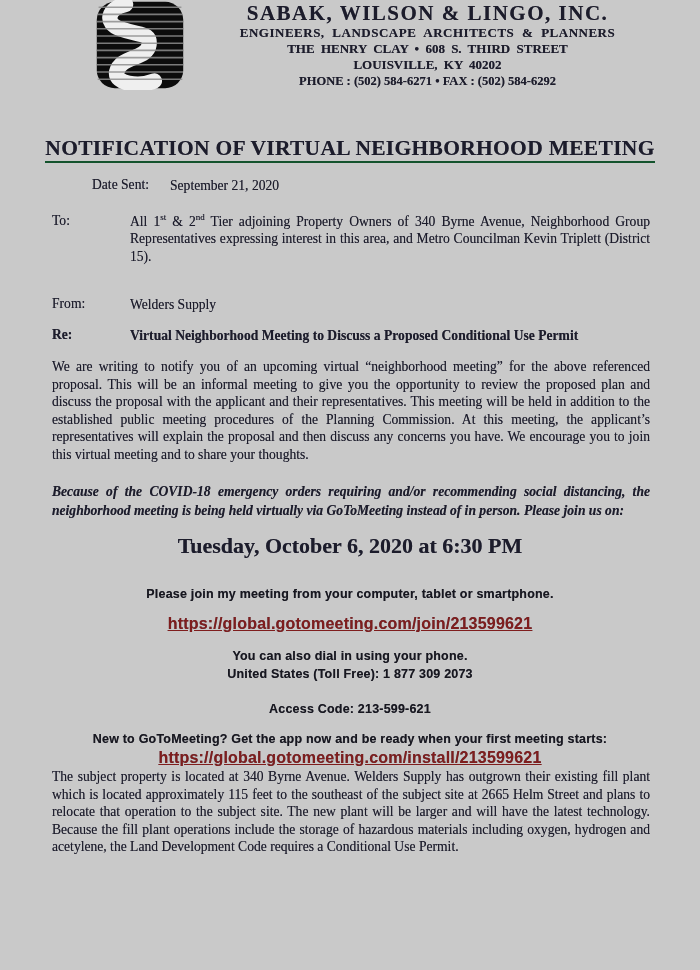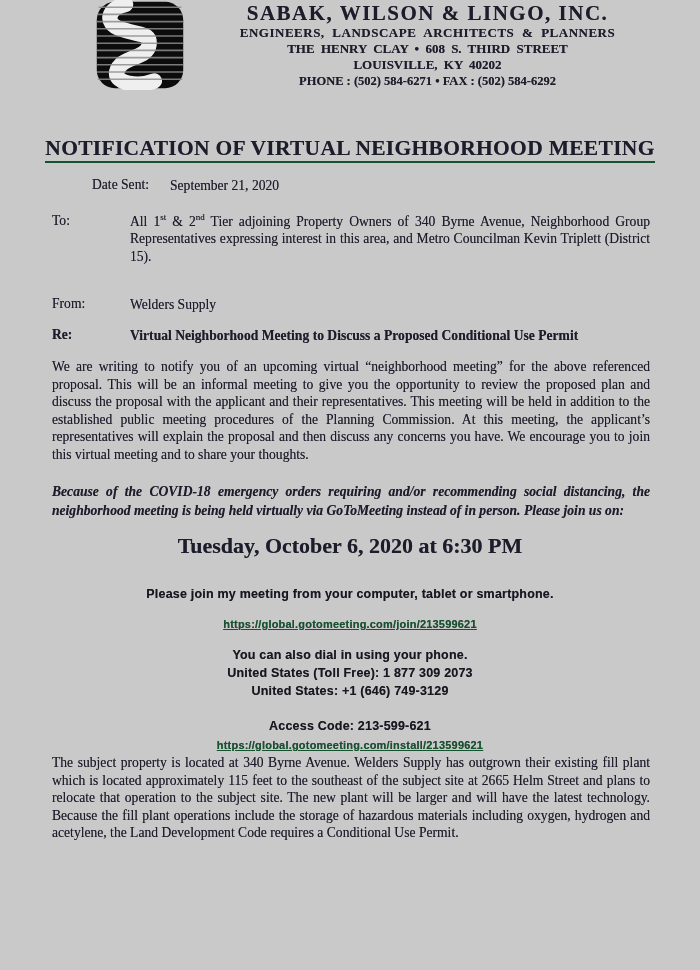--- a/index.html
+++ b/index.html
@@ -58,22 +58,22 @@
   
   .gtm { font-family: "Liberation Sans", sans-serif; text-align: center; color: #17171f; }
   .gtm-line { font-size: 12.5px; font-weight: bold; line-height: 18px; letter-spacing: 0.2px; }
   .gtm-join    { margin-top: 26px; }
   .gtm-link    { margin-top: 12px; }
   .gtm-dial    { margin-top: 13px; }
   .gtm-access  { margin-top: 17px; }
   .gtm-newto   { margin-top: 12px; }
   .gtm-install { margin-top: 1px; }
   a.link, .link {
-    color: #14532d; text-decoration: underline; cursor: pointer;
-    font-weight: bold; font-size: 11px;
+    color: #7f1d1d; text-decoration: underline; cursor: pointer;
+    font-weight: bold; font-size: 16px;
   }
 
   
   .para-closing { }
 </style>
 </head>
 <body>
 
 <div class="page">
 
@@ -135,22 +135,22 @@
 
   <div class="meeting-datetime">Tuesday, October 6, 2020 at 6:30 PM</div>
 
   <div class="gtm">
     <div class="gtm-line gtm-join">Please join my meeting from your computer, tablet or smartphone.</div>
     <div class="gtm-line gtm-link">
       <a class="link">https://global.gotomeeting.com/join/213599621</a>
     </div>
     <div class="gtm-line gtm-dial">You can also dial in using your phone.</div>
     <div class="gtm-line">United States (Toll Free): 1 877 309 2073</div>
-    <div class="gtm-line">United States: +1 (646) 749-3129</div>
     <div class="gtm-line gtm-access">Access Code: 213-599-621</div>
+    <div class="gtm-line gtm-newto">New to GoToMeeting? Get the app now and be ready when your first meeting starts:</div>
     <div class="gtm-line gtm-install">
       <a class="link">https://global.gotomeeting.com/install/213599621</a>
     </div>
   </div>
 
   <p class="para para-closing">The subject property is located at 340 Byrne Avenue.  Welders Supply has outgrown their existing fill plant which is located approximately 115 feet to the southeast of the subject site at 2665 Helm Street and plans to relocate that operation to the subject site.  The new plant will be larger and will have the latest technology.  Because the fill plant operations include the storage of hazardous materials including oxygen, hydrogen and acetylene, the Land Development Code requires a Conditional Use Permit.</p>
 
 </div>
 
 </body></html>

